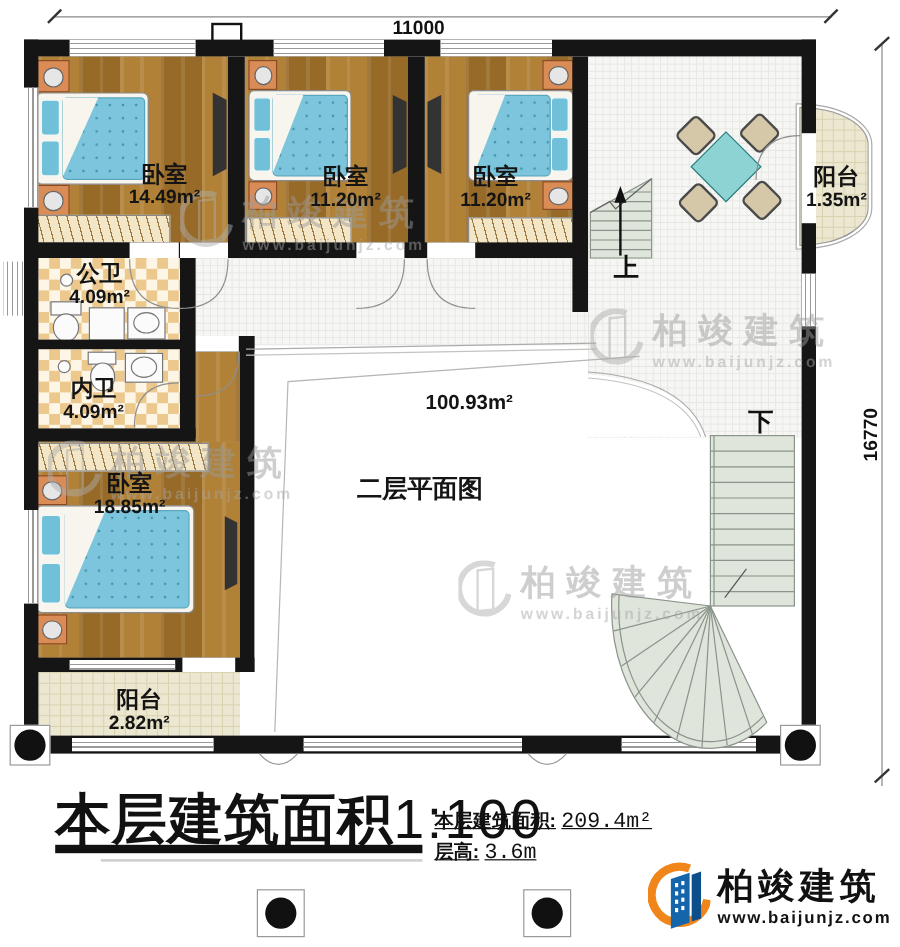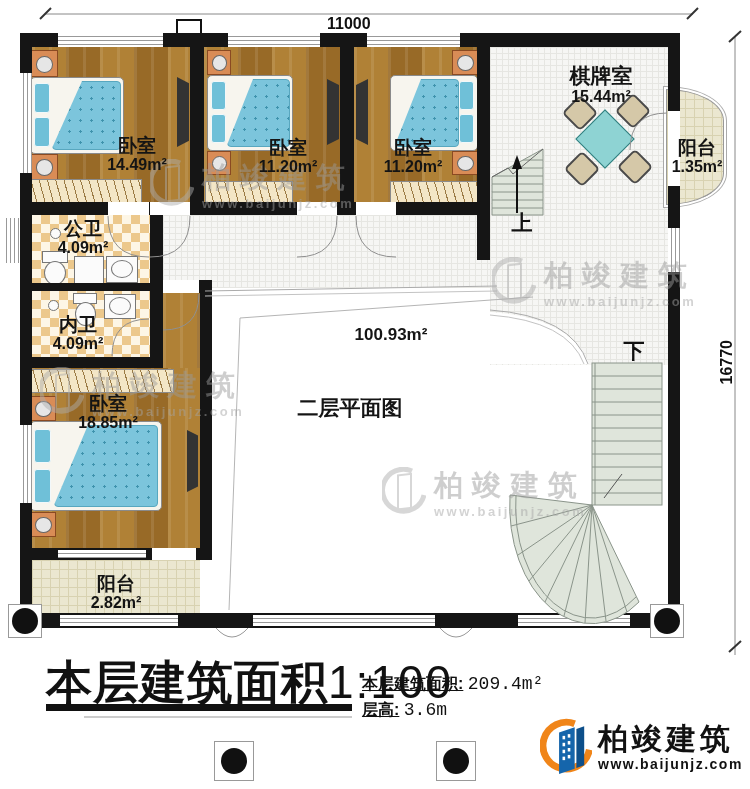--- a/index.html
+++ b/index.html
@@ -54,21 +54,21 @@
   .wm-name{font-size:29px;font-weight:bold;color:#9b9b9b;letter-spacing:9px;}
   .wm-url{font-size:13px;font-weight:bold;color:#a5a5a5;letter-spacing:2.5px;margin-top:-2px;}
   
   .title-text{position:absolute;left:46px;top:652px;z-index:7;}
   .t-main{font-size:46px;font-weight:bold;letter-spacing:1px;}
   .t-scale{font-size:46px;font-weight:500;letter-spacing:2px;text-align:center;}
   .t-rule{position:absolute;left:46px;top:704px;width:306px;height:7px;background:#111;z-index:7;}
   .t-rule2{position:absolute;left:84px;top:716px;width:268px;height:2px;background:#ccc;z-index:7;}
   .info{position:absolute;z-index:7;white-space:nowrap;}
   .i-lab{font-size:16px;font-weight:bold;text-decoration:underline;}
-  .i-val{font-size:18px;font-family:"Liberation Mono","DejaVu Sans Mono",monospace;}
+  .i-val{font-size:18px;font-family:"Liberation Mono","DejaVu Sans Mono",monospace;text-decoration:underline;}
   .logo{position:absolute;left:540px;top:716px;display:flex;align-items:center;gap:6px;z-index:7;}
   .logo-name{font-size:30px;font-weight:bold;color:#111;letter-spacing:4px;line-height:1;}
   .logo-url{font-size:14px;font-weight:bold;color:#111;letter-spacing:1.5px;margin-top:2px;}
 </style>
 </head>
 <body>
 
 <div class="canvas">
 
   <div class="floor wood" style="left:32px;top:47px;width:158px;height:156px;"></div>
@@ -308,24 +308,20 @@
     <div class="rarea">14.49m²</div>
   </div>
   <div class="rlabel" style="left:288px;top:157px;">
     <div class="rname">卧室</div>
     <div class="rarea">11.20m²</div>
   </div>
   <div class="rlabel" style="left:413px;top:157px;">
     <div class="rname">卧室</div>
     <div class="rarea">11.20m²</div>
   </div>
-  <div class="rlabel big" style="left:601px;top:85px;">
-    <div class="rname">棋牌室</div>
-    <div class="rarea">15.44m²</div>
-  </div>
   <div class="rlabel" style="left:697px;top:157px;">
     <div class="rname">阳台</div>
     <div class="rarea">1.35m²</div>
   </div>
   <div class="rlabel" style="left:83px;top:238px;">
     <div class="rname">公卫</div>
     <div class="rarea">4.09m²</div>
   </div>
   <div class="rlabel" style="left:78px;top:334px;">
     <div class="rname">内卫</div>

